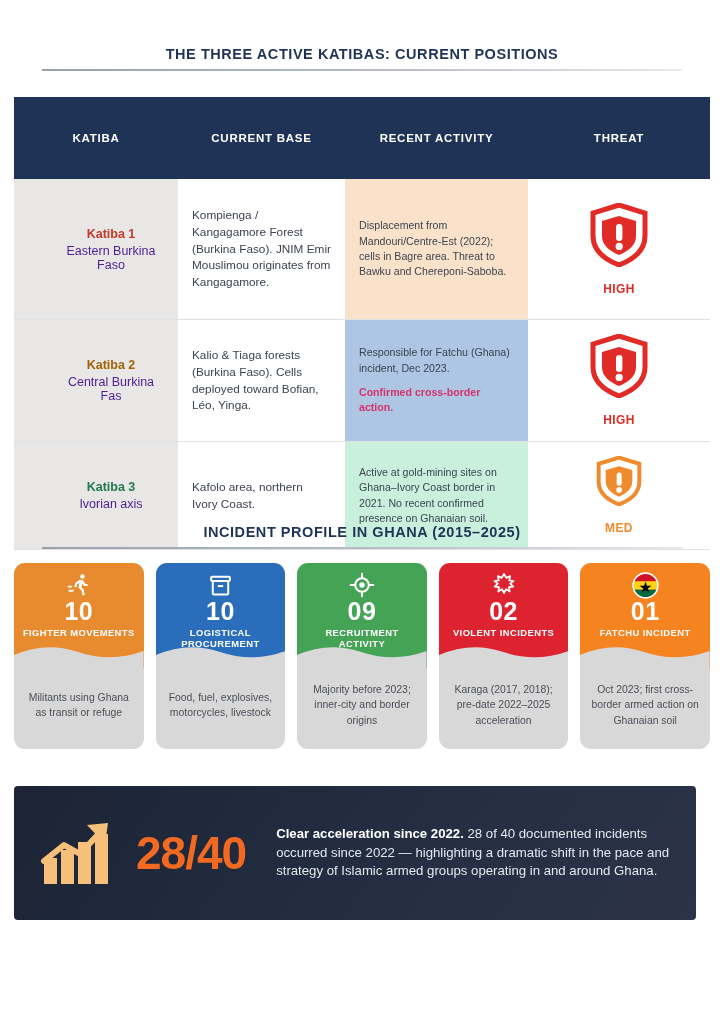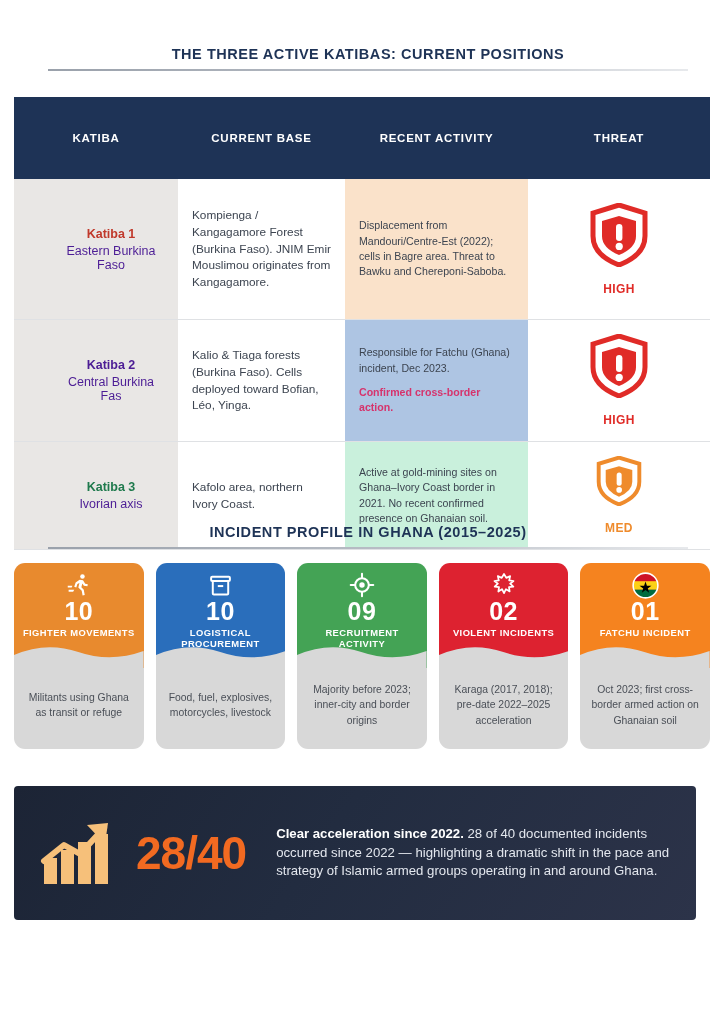--- a/index.html
+++ b/index.html
@@ -5,21 +5,21 @@
   * { box-sizing: border-box; margin: 0; padding: 0; }
   html, body {
     width: 724px; height: 1024px;
     background: #ffffff;
     font-family: "Liberation Sans", sans-serif;
     overflow: hidden;
   }
   .page { position: relative; width: 724px; height: 1024px; background:#fff; }
 
   
-  .section-head { position:absolute; left:48px; width:640px; text-align:center; }
+  .section-head { position:absolute; left:42px; width:640px; text-align:center; }
   .section-head .htxt {
     font-size: 14.5px; font-weight: 700; letter-spacing: .55px;
     color: #1e3356; white-space: nowrap;
   }
   .section-head .rule {
     margin-top: 7px; height: 2px; width: 100%;
     background: linear-gradient(90deg,#9aa1ab 0%,#b9bec6 55%,#e7e9ec 100%);
   }
   #head1 { top: 46px; }
   #head2 { top: 524px; }
@@ -142,21 +142,21 @@
           <path d="M29 13 L46 18 L46 33 Q46 45 29 52 Q12 45 12 33 L12 18 Z" fill="#e02b27"></path>
           <rect x="26" y="21" width="6.4" height="17" rx="3.2" fill="#fff"></rect>
           <circle cx="29.2" cy="43.4" r="3.6" fill="#fff"></circle>
         </svg>
         <div class="lbl" style="color:#e02b27">HIGH</div>
       </div>
     </div>
 
     <div class="trow row2">
       <div class="cell katiba c1">
-        <div class="k-name" style="color:#4c1d95">Katiba 2</div>
+        <div class="k-name" style="color:#a16207">Katiba 2</div>
         <div class="k-sub">Central Burkina Fas</div>
       </div>
       <div class="cell base c2">Kalio &amp; Tiaga forests (Burkina Faso). Cells deployed toward Bofian, Léo, Yinga.</div>
       <div class="cell act c3" style="background:#aec5e3">
         <div>Responsible for Fatchu (Ghana) incident, Dec 2023.</div>
         <div class="hl" style="color:#d6336c">Confirmed cross-border action.</div>
       </div>
       <div class="cell threat c4">
         <svg width="58" height="64" viewBox="0 0 58 64">
           <path d="M29 2 L55 10 L55 33 Q55 52 29 62 Q3 52 3 33 L3 10 Z" fill="none" stroke="#e02b27" stroke-width="5"></path>

